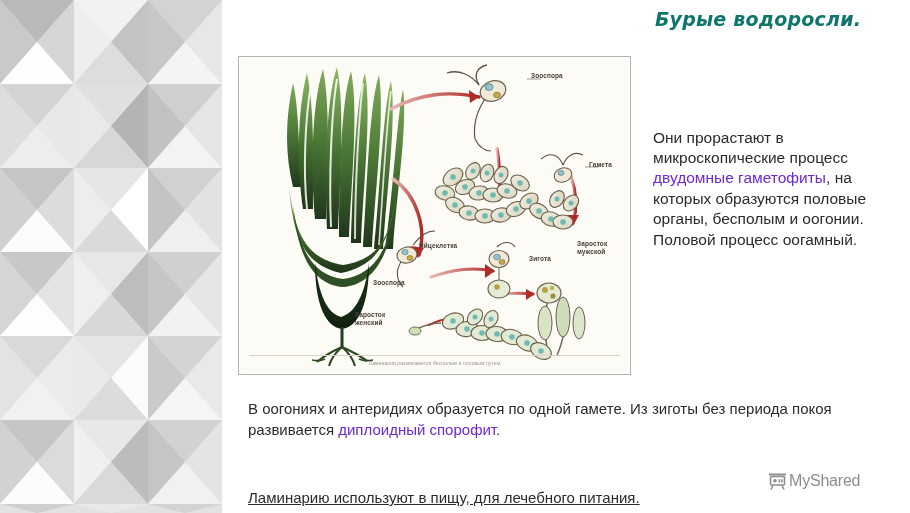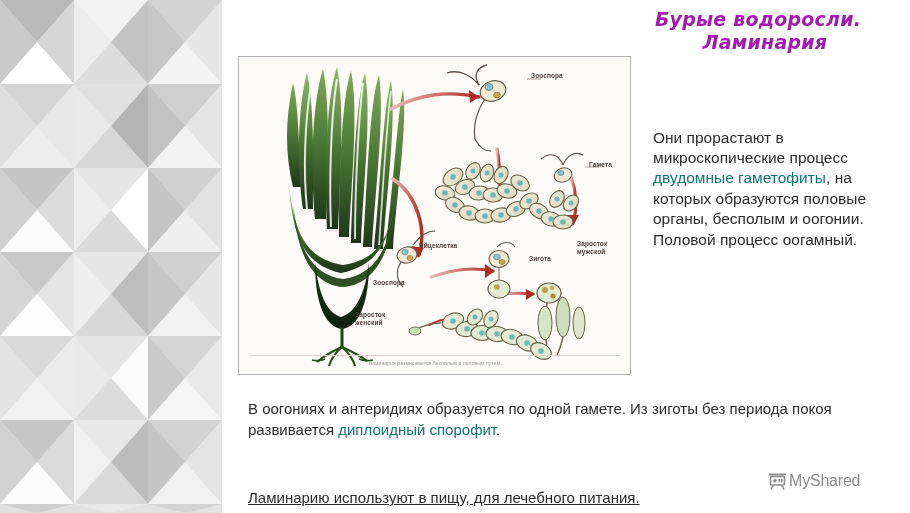--- a/index.html
+++ b/index.html
@@ -42,21 +42,21 @@
     top: 8px;
     width: 292px;
     text-align: center;
     line-height: 1.22;
   }
   .title-line {
     font-family: "DejaVu Sans", sans-serif;
     font-style: italic;
     font-weight: bold;
     font-size: 19px;
-    color: #a21caf;
+    color: #0f766e;
     letter-spacing: 0.2px;
     white-space: nowrap;
   }
   .title-line.second {
     padding-left: 14px;
   }
 
   
   .figure-frame {
     position: absolute;
@@ -111,21 +111,21 @@
     position: absolute;
     left: 653px;
     top: 112px;
     width: 252px;
     font-family: "Liberation Sans", sans-serif;
     font-size: 15.5px;
     line-height: 1.32;
     color: #2b2b2b;
   }
   .hl {
-    color: #0f766e;
+    color: #6d28d9;
   }
 
   
   .body-bottom-1 {
     position: absolute;
     left: 248px;
     top: 383px;
     width: 620px;
     font-family: "Liberation Sans", sans-serif;
     font-size: 15px;
@@ -249,21 +249,20 @@
       <polygon points="222,420 222,504 185,462" fill="#e4e4e4"></polygon>
       <polygon points="148,504 185,462 222,504" fill="#f1f1f1"></polygon>
       <polygon points="148,504 222,504 185,513" fill="#d3d3d3"></polygon>
 
       <rect x="222" y="0" width="10" height="513" fill="#ffffff"></rect>
     </svg>
   </div>
 
   <div class="title-block">
     <div class="title-line">Бурые водоросли.</div>
-    <div class="title-line second">Ламинария</div>
   </div>
 
   <div class="figure-frame">
     <div class="figure-inner">
       <svg width="389" height="315" viewBox="0 0 389 315" xmlns="http://www.w3.org/2000/svg">
         <defs>
           <linearGradient id="frondG" x1="0" y1="0" x2="0" y2="1">
             <stop offset="0%" stop-color="#7fa85a"></stop>
             <stop offset="45%" stop-color="#4e7c38"></stop>
             <stop offset="100%" stop-color="#20381b"></stop>

